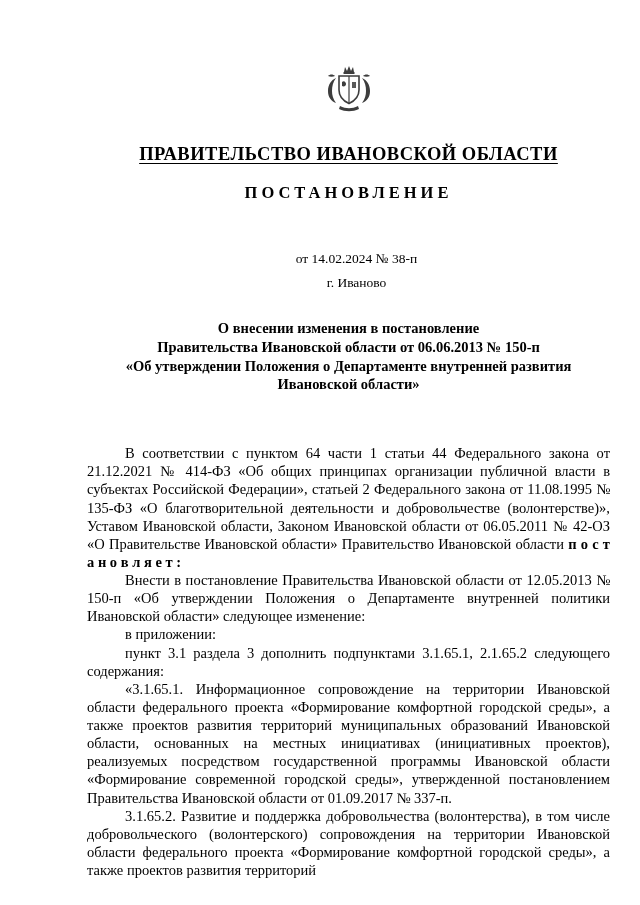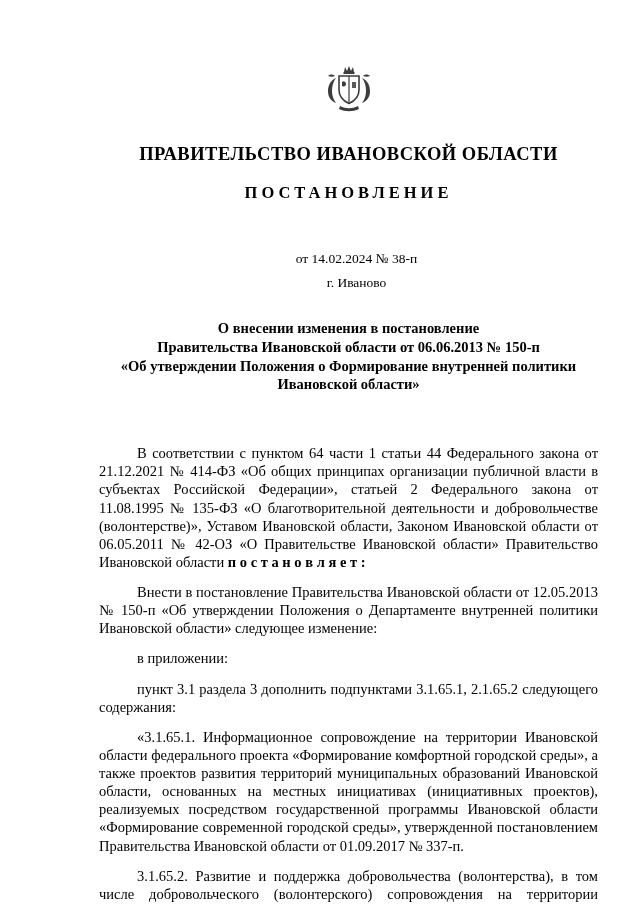--- a/index.html
+++ b/index.html
@@ -25,20 +25,21 @@
   }
   .emblem-wrap svg {
     display: inline-block;
   }
   .org-title {
     width: 523px;
     text-align: center;
     font-size: 18.5px;
     font-weight: bold;
     letter-spacing: 0.5px;
+    text-decoration: underline;
     text-underline-offset: 3px;
     margin: 0 0 18px 0;
   }
   .doc-type {
     width: 523px;
     text-align: center;
     font-size: 16.5px;
     font-weight: bold;
     letter-spacing: 4px;
     margin: 10px 0 48px 0;
@@ -58,21 +59,21 @@
     line-height: 1.3;
     margin: 28px 0 12px 0;
   }
   .body-block {
     width: 523px;
     margin-top: 50px;
     font-size: 14.5px;
     line-height: 1.25;
   }
   .body-block p {
-    margin: 12px;
+    margin: 0;
     text-align: justify;
     text-indent: 38px;
   }
   .verb-bold {
     font-weight: bold;
   }
 </style>
 </head>
 <body>
 
@@ -104,21 +105,21 @@
   <h1 class="org-title">ПРАВИТЕЛЬСТВО ИВАНОВСКОЙ ОБЛАСТИ</h1>
 
   <h2 class="doc-type">ПОСТАНОВЛЕНИЕ</h2>
 
   <p class="date-line">от 14.02.2024 № 38-п</p>
   <p class="place-line">г. Иваново</p>
 
   <div class="subject-block">
     <div>О внесении изменения в постановление</div>
     <div>Правительства Ивановской области от 06.06.2013 № 150-п</div>
-    <div>«Об утверждении Положения о Формирование внутренней политики</div>
+    <div>«Об утверждении Положения о Департаменте внутренней развития</div>
     <div>Ивановской области»</div>
   </div>
 
   <div class="body-block">
     <p><span>В соответствии с пунктом 64 части 1 статьи 44 Федерального закона от 21.12.2021 № 414-ФЗ «Об общих принципах организации публичной власти в субъектах Российской Федерации», статьей 2 Федерального закона от 11.08.1995 № 135-ФЗ «О благотворительной деятельности и добровольчестве (волонтерстве)», Уставом Ивановской области, Законом Ивановской области от 06.05.2011 № 42-ОЗ «О Правительстве Ивановской области» Правительство Ивановской области </span><span class="verb-bold">п о с т а н о в л я е т :</span></p>
     <p>Внести в постановление Правительства Ивановской области от 12.05.2013 № 150-п «Об утверждении Положения о Департаменте внутренней политики Ивановской области» следующее изменение:</p>
     <p>в приложении:</p>
     <p>пункт 3.1 раздела 3 дополнить подпунктами 3.1.65.1, 2.1.65.2 следующего содержания:</p>
     <p>«3.1.65.1. Информационное сопровождение на территории Ивановской области федерального проекта «Формирование комфортной городской среды», а также проектов развития территорий муниципальных образований Ивановской области, основанных на местных инициативах (инициативных проектов), реализуемых посредством государственной программы Ивановской области «Формирование современной городской среды», утвержденной постановлением Правительства Ивановской области от 01.09.2017 № 337-п.</p>
     <p>3.1.65.2. Развитие и поддержка добровольчества (волонтерства), в том числе добровольческого (волонтерского) сопровождения на территории Ивановской области федерального проекта «Формирование комфортной городской среды», а также проектов развития территорий</p>

